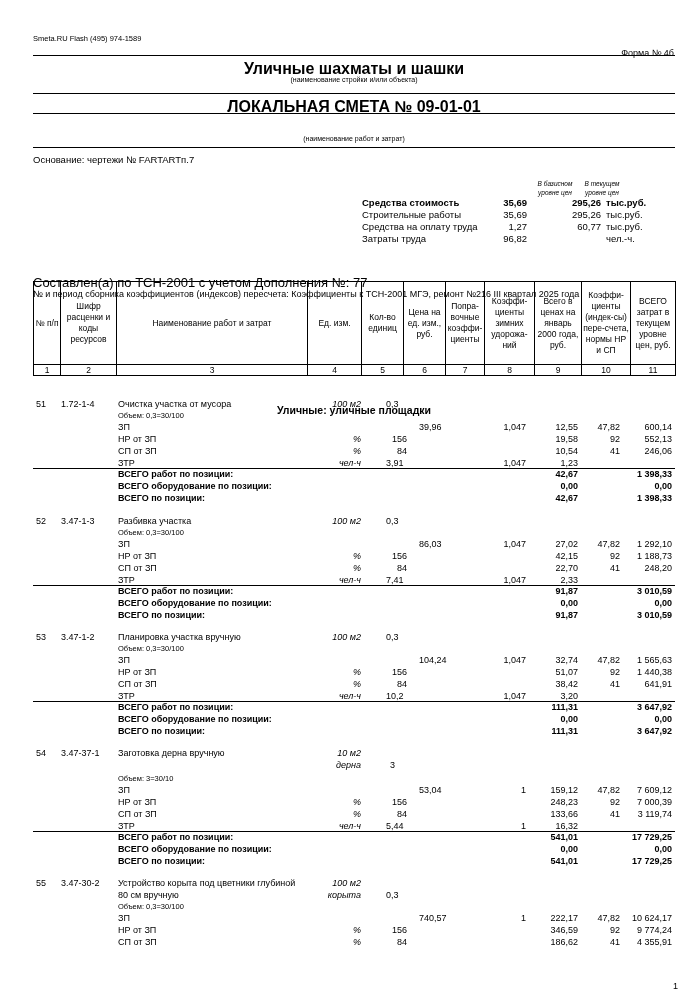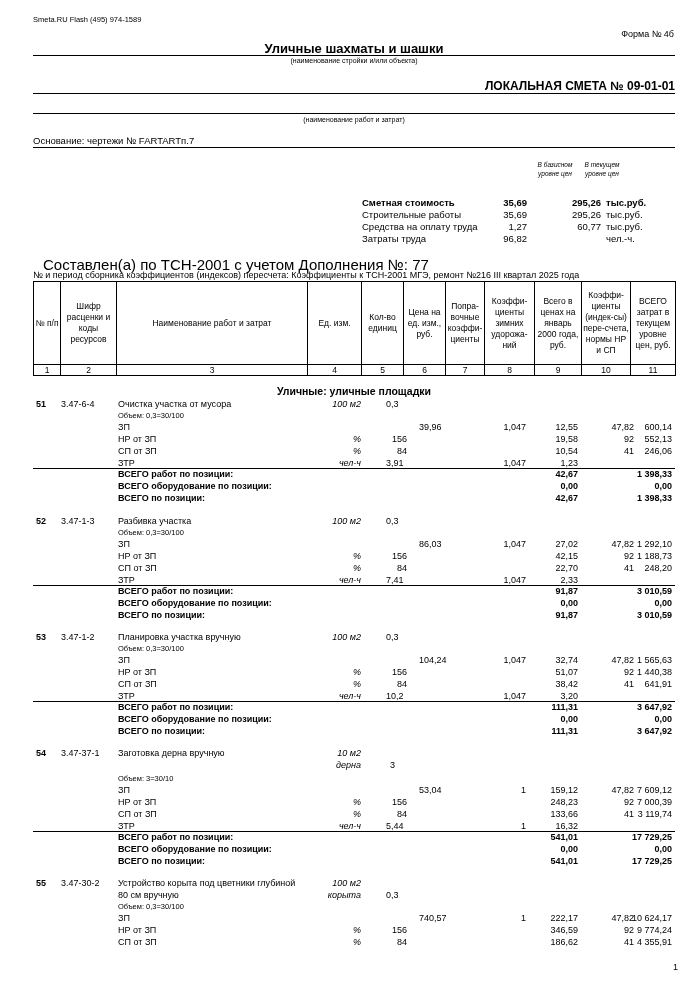--- a/index.html
+++ b/index.html
@@ -1,62 +1,62 @@
 <!DOCTYPE html>
 <html><head>
 <meta charset="utf-8">
 <style>
   * { box-sizing: border-box; margin: 0; padding: 0; }
   html, body { width: 700px; height: 990px; background: #ffffff; overflow: hidden; }
   body { position: relative; font-family: "Liberation Sans", sans-serif; color: #000; font-size: 9.5px; }
-  .abs { position: absolute; white-space: nowrap; }
+  .abs { position: absolute; white-space: nowrap; margin-top: 19px; }
   .hline { position: absolute; left: 33px; width: 642px; border-top: 1px solid #000; }
   .hline.thick { border-top: 1.5px solid #000; }
   .bold { font-weight: bold; }
 
   .vendor { left: 33px; top: 15px; font-size: 7.5px; }
   .form-no { right: 26px; top: 29px; font-size: 9px; }
-  .obj-title { left: 33px; width: 642px; top: 41px; font-size: 13px; font-weight: bold; text-align: center; }
+  .obj-title { left: 33px; width: 642px; top: 41px; font-size: 16px; font-weight: bold; text-align: center; }
   .caption { left: 33px; width: 642px; font-size: 7px; text-align: center; }
-  .est-title { left: 33px; width: 642px; top: 79px; font-size: 12px; font-weight: bold; text-align: right; }
+  .est-title { left: 33px; width: 642px; top: 79px; font-size: 16px; font-weight: bold; text-align: center; }
   .basis { left: 33px; top: 135px; font-size: 9.5px; }
 
   
   .sum-col-head { font-size: 6.5px; font-style: italic; text-align: center; line-height: 9px; width: 40px; }
   .sum-row { position: absolute; left: 362px; width: 320px; height: 12px; font-size: 9.5px; }
   .sum-row span { position: absolute; top: 0; }
   .sum-row .lbl { left: 0; }
   .sum-row .v1 { right: 155px; text-align: right; }
   .sum-row .v2 { right: 81px; text-align: right; }
   .sum-row .u { left: 244px; }
 
-  .composed { left: 43px; top: 256px; font-size: 15px; }
+  .composed { left: 33px; top: 256px; font-size: 13px; }
   .period { left: 33px; top: 270px; font-size: 9px; }
 
   
   table.hdr { position: absolute; left: 33px; top: 281px; width: 642px; border-collapse: collapse; table-layout: fixed; }
   table.hdr td { border: 1px solid #000; text-align: center; vertical-align: middle; font-size: 8.5px; line-height: 11px; padding: 0 1px; }
   table.hdr tr.h td { height: 83px; }
   table.hdr tr.n td { height: 11px; font-size: 8.5px; line-height: 10px; }
 
   .section { left: 33px; width: 642px; top: 385px; text-align: center; font-size: 10.5px; font-weight: bold; }
 
   
   .row { position: absolute; left: 33px; width: 642px; height: 12px; font-size: 9px; }
   .row > span { position: absolute; top: 0; white-space: nowrap; }
-  .c-no { left: 3px; font-weight: bold; }
+  .c-no { left: 3px; }
   .c-code { left: 28px; }
   .c-name { left: 85px; }
   .c-unit { right: 314px; text-align: right; font-style: italic; }
   .c-qty { left: 353px; }
   .c-qty-r { right: 268px; text-align: right; }
   .c-price { left: 386px; }
   .c-winter { right: 149px; text-align: right; }
   .c-base { right: 97px; text-align: right; }
-  .c-coef { right: 41px; text-align: right; }
+  .c-coef { right: 55px; text-align: right; }
   .c-total { right: 3px; text-align: right; }
   .small { font-size: 7.5px; }
   .row.bold > span { font-weight: bold; text-align: center; }
   .page-no { right: 22px; top: 962px; font-size: 9px; }
 </style>
 </head>
 <body>
 
 <div class="abs vendor">Smeta.RU Flash  (495) 974-1589</div>
 <div class="abs form-no">Форма № 4б</div>
@@ -67,21 +67,21 @@
 <div class="hline" style="top:93px;"></div>
 <div class="hline thick" style="top:113px;"></div>
 <div class="abs caption" style="top:116px;">(наименование работ и затрат)</div>
 <div class="abs basis">Основание: чертежи № FARTARTп.7</div>
 <div class="hline" style="top:147px;"></div>
 
 <div class="abs sum-col-head" style="left:535px; top:160px; white-space:normal;">В базисном уровне цен</div>
 <div class="abs sum-col-head" style="left:582px; top:160px; white-space:normal;">В текущем уровне цен</div>
 
 <div class="sum-row bold" style="top:197px;">
-  <span class="lbl">Сметная стоимость</span>
+  <span class="lbl">Средства стоимость</span>
   <span class="v1">35,69</span>
   <span class="v2">295,26</span>
   <span class="u">тыс.руб.</span>
 </div>
 <div class="sum-row" style="top:209px;">
   <span class="lbl">Строительные работы</span>
   <span class="v1">35,69</span>
   <span class="v2">295,26</span>
   <span class="u">тыс.руб.</span>
 </div>
@@ -143,21 +143,21 @@
     <td>10</td>
     <td>11</td>
   </tr>
 </tbody>
   </table>
 
 <div class="abs section">Уличные: уличные площадки</div>
 
 <div class="row" style="top:399px;">
   <span class="c-no">51</span>
-  <span class="c-code">3.47-6-4</span>
+  <span class="c-code">1.72-1-4</span>
   <span class="c-name">Очистка участка от мусора</span>
   <span class="c-unit">100 м2</span>
   <span class="c-qty">0,3</span>
 </div>
 <div class="row small" style="top:411px;">
     <span class="c-name small">Объем: 0,3=30/100</span>
   </div>
 <div class="row" style="top:422px;">
   <span class="c-name">ЗП</span>
   <span class="c-price">39,96</span>

